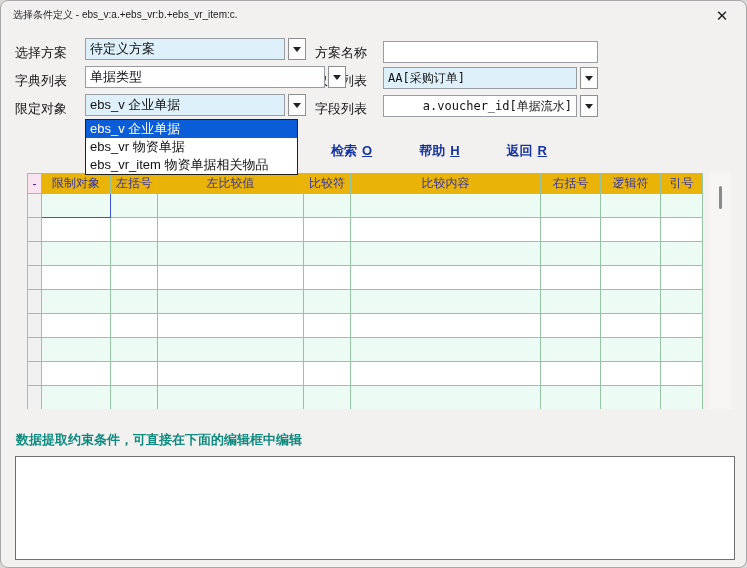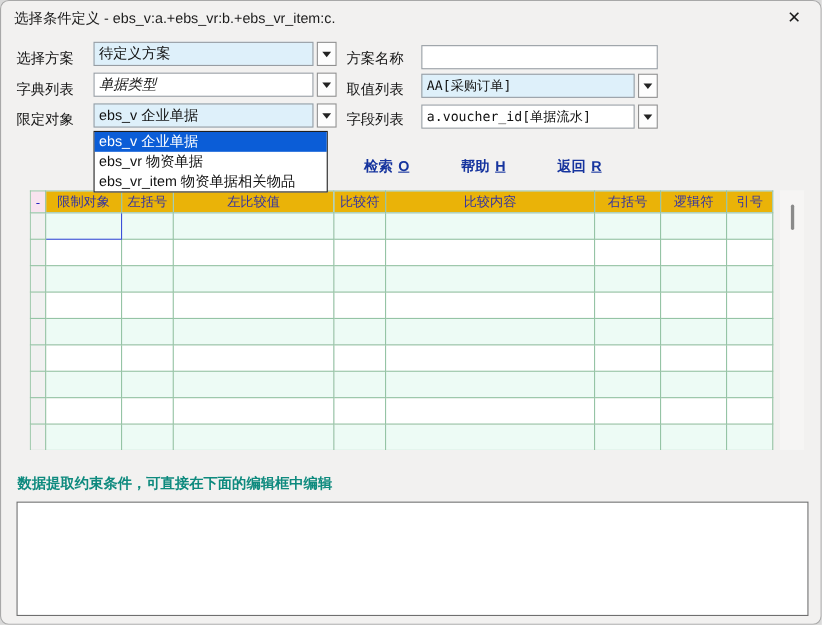--- a/index.html
+++ b/index.html
@@ -3,21 +3,21 @@
 <meta charset="utf-8">
 <style>
   * { margin:0; padding:0; box-sizing:border-box; }
   html,body { width:747px; height:568px; }
   body { font-family:"Liberation Sans","DejaVu Sans",sans-serif; background:#d9d9d9; }
   .stage { position:relative; width:747px; height:568px; overflow:hidden; }
   .dialog { position:absolute; inset:0; background:#f2f1f0; border:1px solid #a8a8a8; border-radius:8px; overflow:hidden; }
 
   
   .titlebar { position:absolute; left:0; top:0; right:0; height:28px; }
-  .title-text { position:absolute; left:12px; top:7px; font-size:13px; color:#1b1b1b; white-space:nowrap; }
+  .title-text { position:absolute; left:12px; top:7px; font-size:10px; color:#1b1b1b; white-space:nowrap; }
   .close-btn { position:absolute; right:10px; top:3px; width:28px; height:24px; display:flex; align-items:center; justify-content:center; font-size:15px; color:#1b1b1b; cursor:pointer; background:transparent; border:none; }
 
   
   .flabel { position:absolute; font-size:13px; color:#141414; white-space:nowrap; }
 
   
   .combo { position:absolute; height:22px; display:flex; align-items:stretch; }
   .combo-field { border:1px solid #979da3; padding:0 4px; font-size:13px; line-height:20px; color:#111; white-space:nowrap; overflow:hidden; }
   .combo-field.azure { background:#def0fa; }
   .combo-field.white { background:#ffffff; }
@@ -78,37 +78,37 @@
     <div class="flabel" style="left:314px; top:43px;">方案名称</div>
     <div class="flabel" style="left:314px; top:71px;">取值列表</div>
     <div class="flabel" style="left:314px; top:99px;">字段列表</div>
 
     <div class="combo" style="left:84px; top:37px;">
       <div class="combo-field azure" style="width:200px;">待定义方案</div>
       <div class="combo-gap"></div>
       <div class="combo-btn"></div>
     </div>
     <div class="combo" style="left:84px; top:65px;">
-      <div class="combo-field white" style="width:200px;font-style:italic;">单据类型</div>
+      <div class="combo-field white" style="width:240px;">单据类型</div>
       <div class="combo-gap"></div>
       <div class="combo-btn"></div>
     </div>
     <div class="combo" style="left:84px; top:93px;">
       <div class="combo-field azure" style="width:200px;">ebs_v 企业单据</div>
       <div class="combo-gap"></div>
       <div class="combo-btn"></div>
     </div>
 
     <input class="textbox" style="left: 382px; top: 40px; width: 215px; height: 22px;" value="">
     <div class="combo" style="left:382px; top:66px;">
       <div class="combo-field azure mono" style="width:194px; line-height:20px;">AA[采购订单]</div>
       <div class="combo-gap"></div>
       <div class="combo-btn"></div>
     </div>
-    <div class="combo" style="left:382px; top:94px;">
+    <div class="combo" style="left:382px; top:94px;text-align:right;">
       <div class="combo-field white mono" style="width:194px; line-height:20px;">a.voucher_id[单据流水]</div>
       <div class="combo-gap"></div>
       <div class="combo-btn"></div>
     </div>
 
 
     <div class="ddlist" id="ddlist">
         <div class="dditem selected">ebs_v 企业单据</div>
         <div class="dditem">ebs_vr 物资单据</div>
         <div class="dditem">ebs_vr_item 物资单据相关物品</div>

